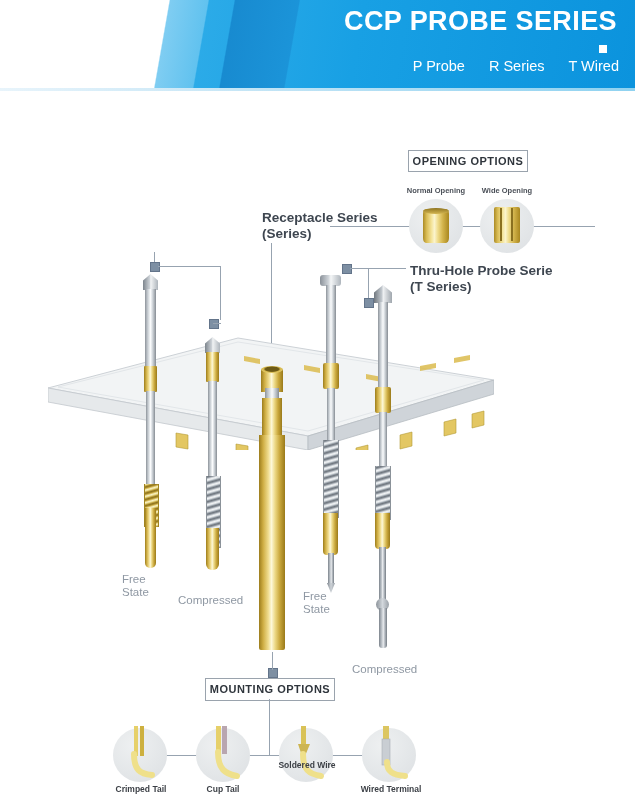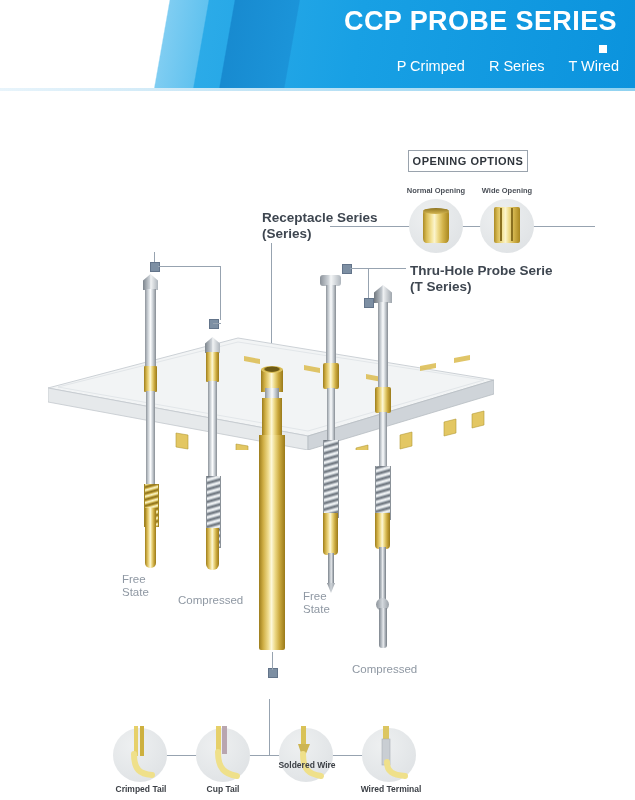--- a/index.html
+++ b/index.html
@@ -144,21 +144,21 @@
   <div id="header">
     <div class="hdr-band hdr-main"></div>
     <div class="hdr-band hdr-diag-a"></div>
     <div class="hdr-band hdr-diag-b"></div>
     <div class="hdr-wedge"></div>
 
     <div id="hdr-title">CCP PROBE SERIES</div>
 
     <div id="tab-marker"></div>
     <div id="hdr-tabs">
-      <div class="hdr-tab">P Crimped</div>
+      <div class="hdr-tab">P Probe</div>
       <div class="hdr-tab">R Series</div>
       <div class="hdr-tab">T Wired</div>
     </div>
   </div>
   <div id="hdr-rule"></div>
 
   <div class="box-title" style="left:408px;top:150px;width:118px;height:20px;">OPENING OPTIONS</div>
 
   <div class="ln-h" style="left:390px;top:226px;width:205px;"></div>
 
@@ -280,20 +280,21 @@
   <div class="gold-rod" style="left:375px;top:387px;width:16px;height:26px;border-radius:2px;"></div>
   <div class="steel-rod" style="left:379px;top:412px;width:8px;height:74px;"></div>
   <div class="spring" style="left:375px;top:466px;width:14px;height:54px;"></div>
   <div class="gold-rod" style="left:375px;top:513px;width:15px;height:36px;border-radius:0 0 4px 4px;"></div>
   <div class="steel-dark" style="left:379px;top:547px;width:7px;height:66px;"></div>
   <div style="position:absolute;left:376px;top:598px;width:13px;height:13px;border-radius:50%;
        background:linear-gradient(90deg,#8b9299,#d3d8dd 50%,#9aa1a8 100%);"></div>
   <div class="steel-dark" style="left:379px;top:608px;width:8px;height:40px;border-radius:0 0 3px 3px;"></div>
   <div class="state-label" style="left:352px;top:663px;width:70px;">Compressed</div>
 
+  <div class="box-title" style="left:205px;top:678px;width:128px;height:21px;">MOUNTING OPTIONS</div>
   <div class="ln-v" style="left:269px;top:699px;height:56px;"></div>
   <div class="ln-h" style="left:140px;top:755px;width:262px;"></div>
 
   <div class="opt-circle" style="left:113px;top:728px;width:54px;height:54px;"></div>
   <svg style="position:absolute;left:120px;top:726px;width:40px;height:56px;" width="40" height="56" viewBox="0 0 40 56">
     <rect x="14" y="0" width="4" height="30" fill="#e6d06a"></rect>
     <rect x="20" y="0" width="4" height="30" fill="#cdb03f"></rect>
     <path d="M14 28 C14 44 20 48 32 49" stroke="#efe08a" stroke-width="6" fill="none" stroke-linecap="round"></path>
   </svg>
   <div class="mount-caption" style="left:100px;top:784px;width:82px;">Crimped Tail</div>

